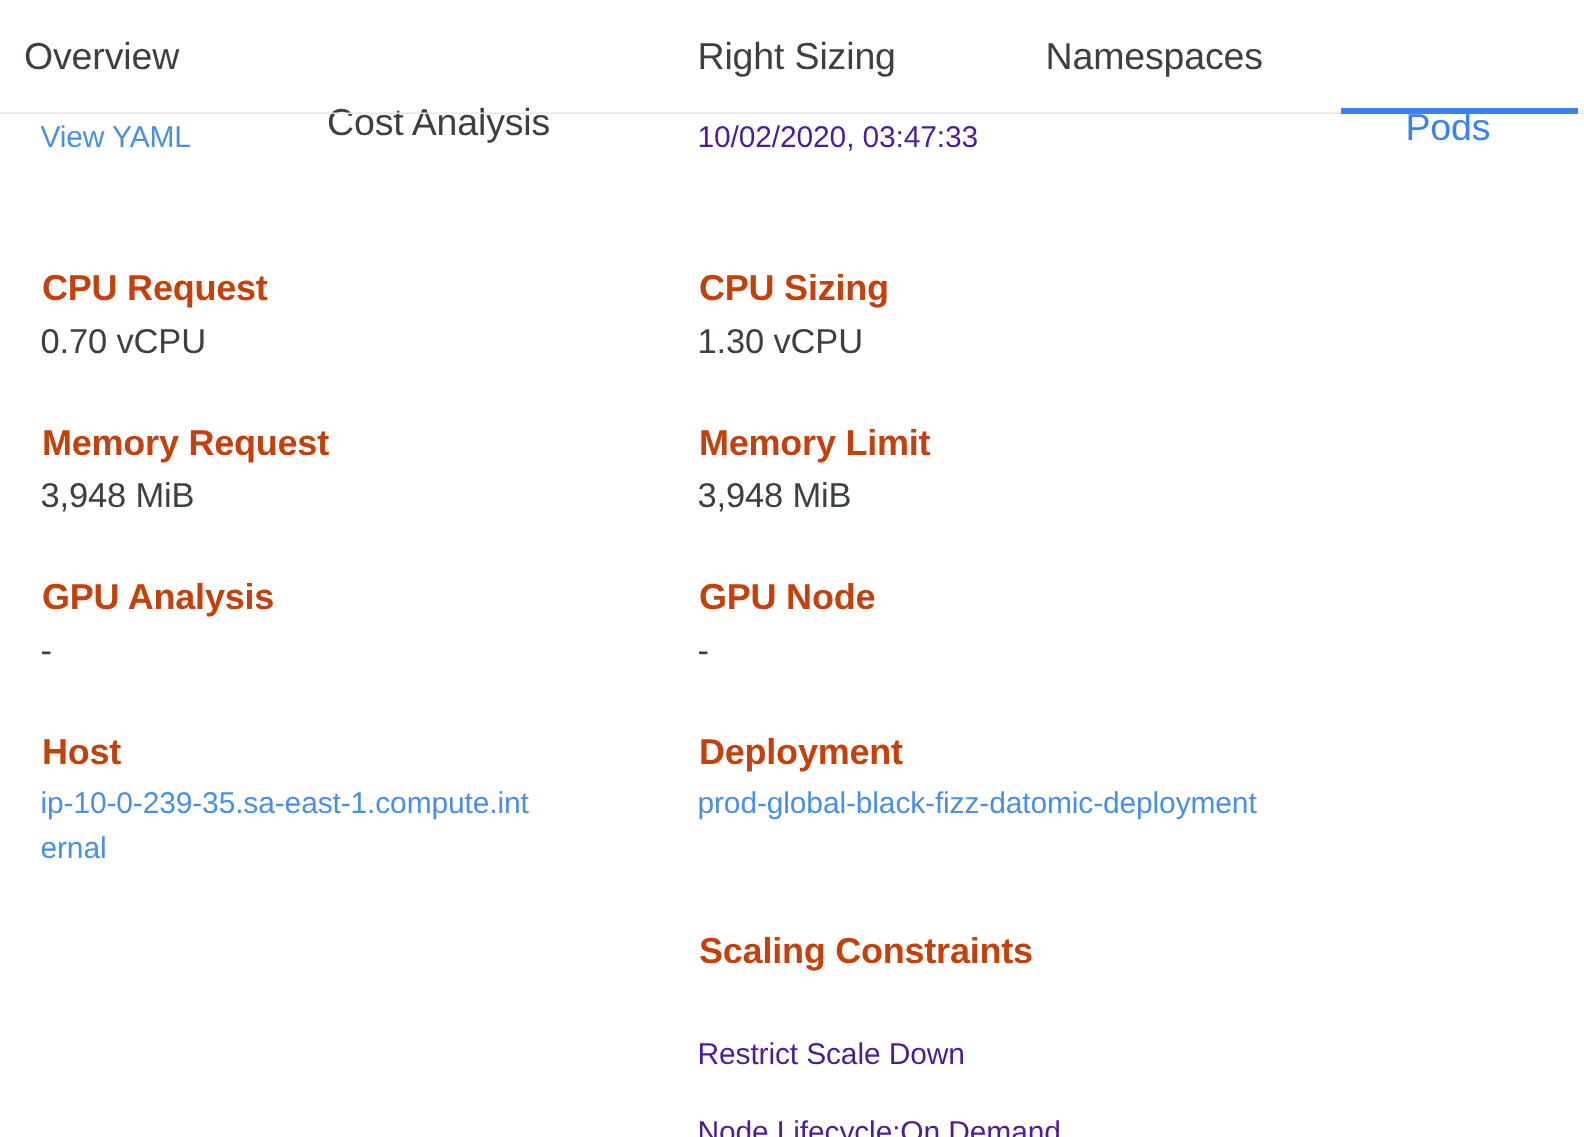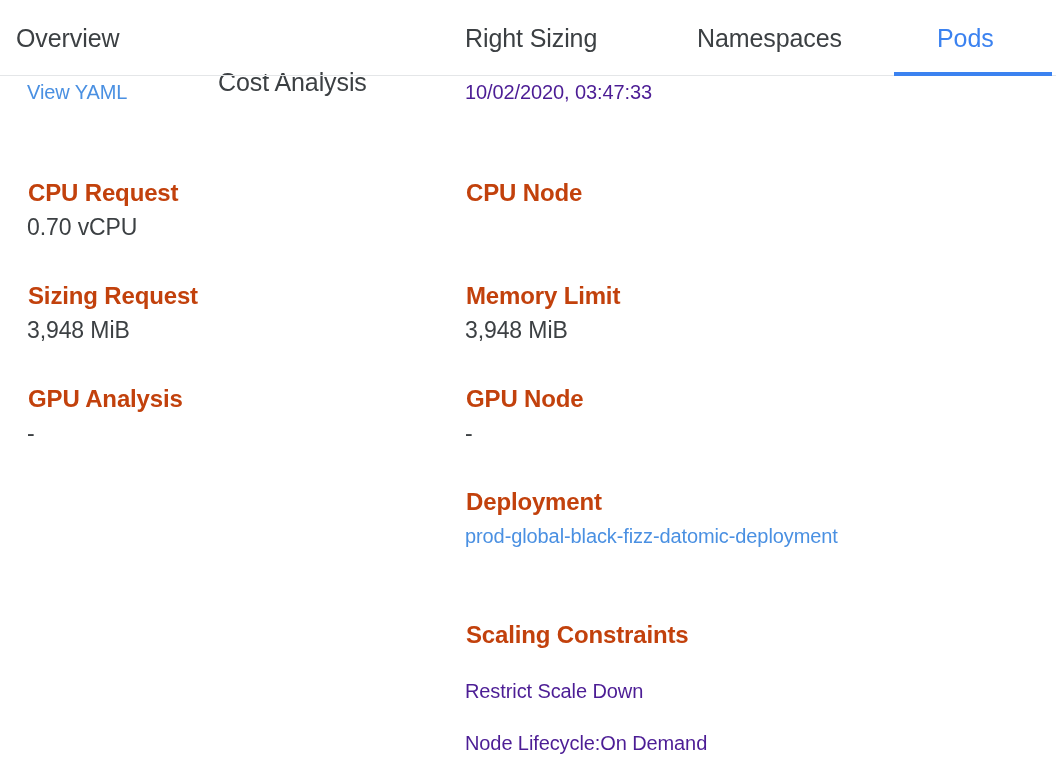--- a/index.html
+++ b/index.html
@@ -124,60 +124,67 @@
 </style>
 </head>
 <body>
 
 <div class="tabbar">
 
   <button class="tab" style="left:16px;">Overview</button>
   <button class="tab" style="left:218px;margin-top:44px;">Cost Analysis</button>
   <button class="tab" style="left:465px;">Right Sizing</button>
   <button class="tab" style="left:697px;">Namespaces</button>
-  <button class="tab active" style="left:937px;">Pods</button>
+  <button class="tab active" style="left:937px;margin-top:47px;">Pods</button>
 
   <div class="tabbar-divider"></div>
   <div class="tab-underline" style="left:894px; width:158px;"></div>
 </div>
 
 <div class="content" style="height:681px;">
 
   <div class="col col-left">
 
     <div class="field" style="height:102px;">
       <a class="link" href="#">View YAML</a>
     </div>
 
     <div class="field" style="height:102px;">
       <div class="field-label">CPU Request</div>
       <div class="field-value">0.70 vCPU</div>
     </div>
 
     <div class="field" style="height:102px;">
-      <div class="field-label">Sizing Request</div>
+      <div class="field-label">Memory Request</div>
       <div class="field-value">3,948 MiB</div>
     </div>
 
     <div class="field" style="height:102px;">
       <div class="field-label">GPU Analysis</div>
       <div class="field-value muted-dash">-</div>
     </div>
 
+    <div class="field">
+      <div class="field-label">Host</div>
+      <div class="link-wrap">
+        <a class="link" href="#">ip-10-0-239-35.sa-east-1.compute.internal</a>
+      </div>
+    </div>
 
   </div>
 
   <div class="col col-right">
 
     <div class="field" style="height:102px;">
       <div class="plain-line">10/02/2020, 03:47:33</div>
     </div>
 
     <div class="field" style="height:102px;">
-      <div class="field-label">CPU Node</div>
+      <div class="field-label">CPU Sizing</div>
+      <div class="field-value">1.30 vCPU</div>
     </div>
 
     <div class="field" style="height:102px;">
       <div class="field-label">Memory Limit</div>
       <div class="field-value">3,948 MiB</div>
     </div>
 
     <div class="field" style="height:102px;">
       <div class="field-label">GPU Node</div>
       <div class="field-value muted-dash">-</div>
@@ -185,18 +192,18 @@
 
     <div class="field" style="height:132px;">
       <div class="field-label">Deployment</div>
       <div class="link-wrap-right">
         <a class="link" href="#">prod-global-black-fizz-datomic-deployment</a>
       </div>
     </div>
 
     <div class="field">
       <div class="field-label">Scaling Constraints</div>
-      <div class="plain-line" style="margin-top:28px;">Restrict Scale Down</div>
+      <div class="plain-line" style="margin-top:40px;">Restrict Scale Down</div>
       <div class="plain-line" style="margin-top:22px;">Node Lifecycle:On Demand</div>
     </div>
 
   </div>
 </div>
 
 </body></html>

